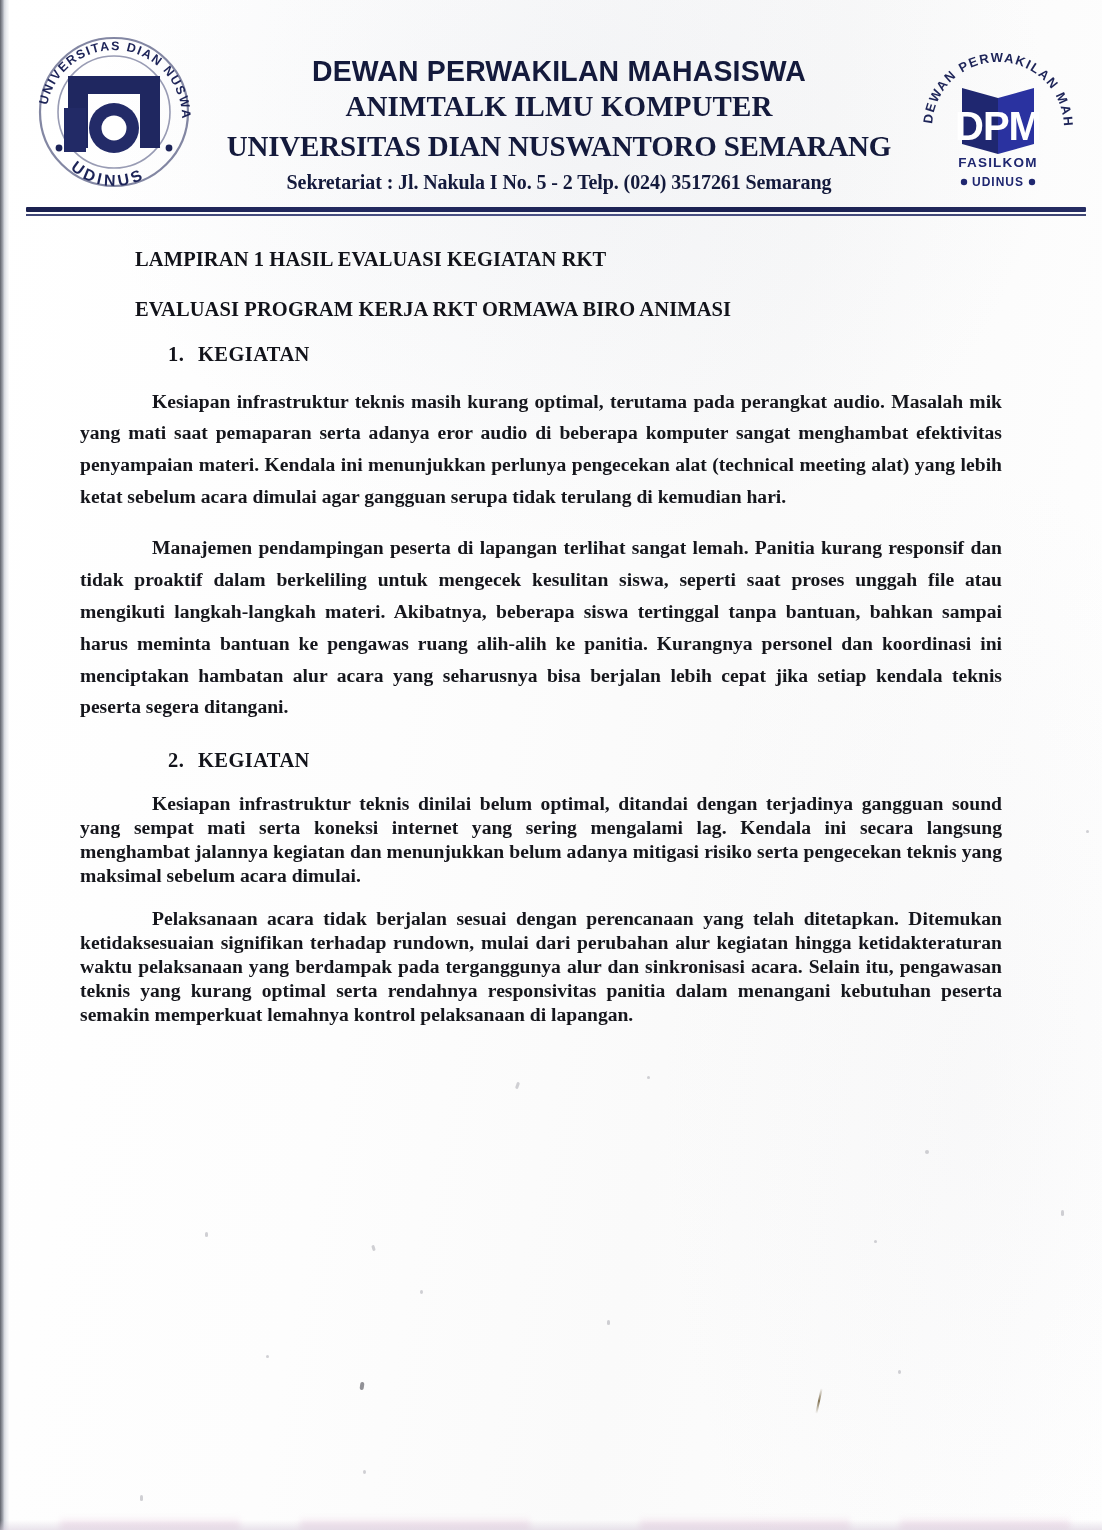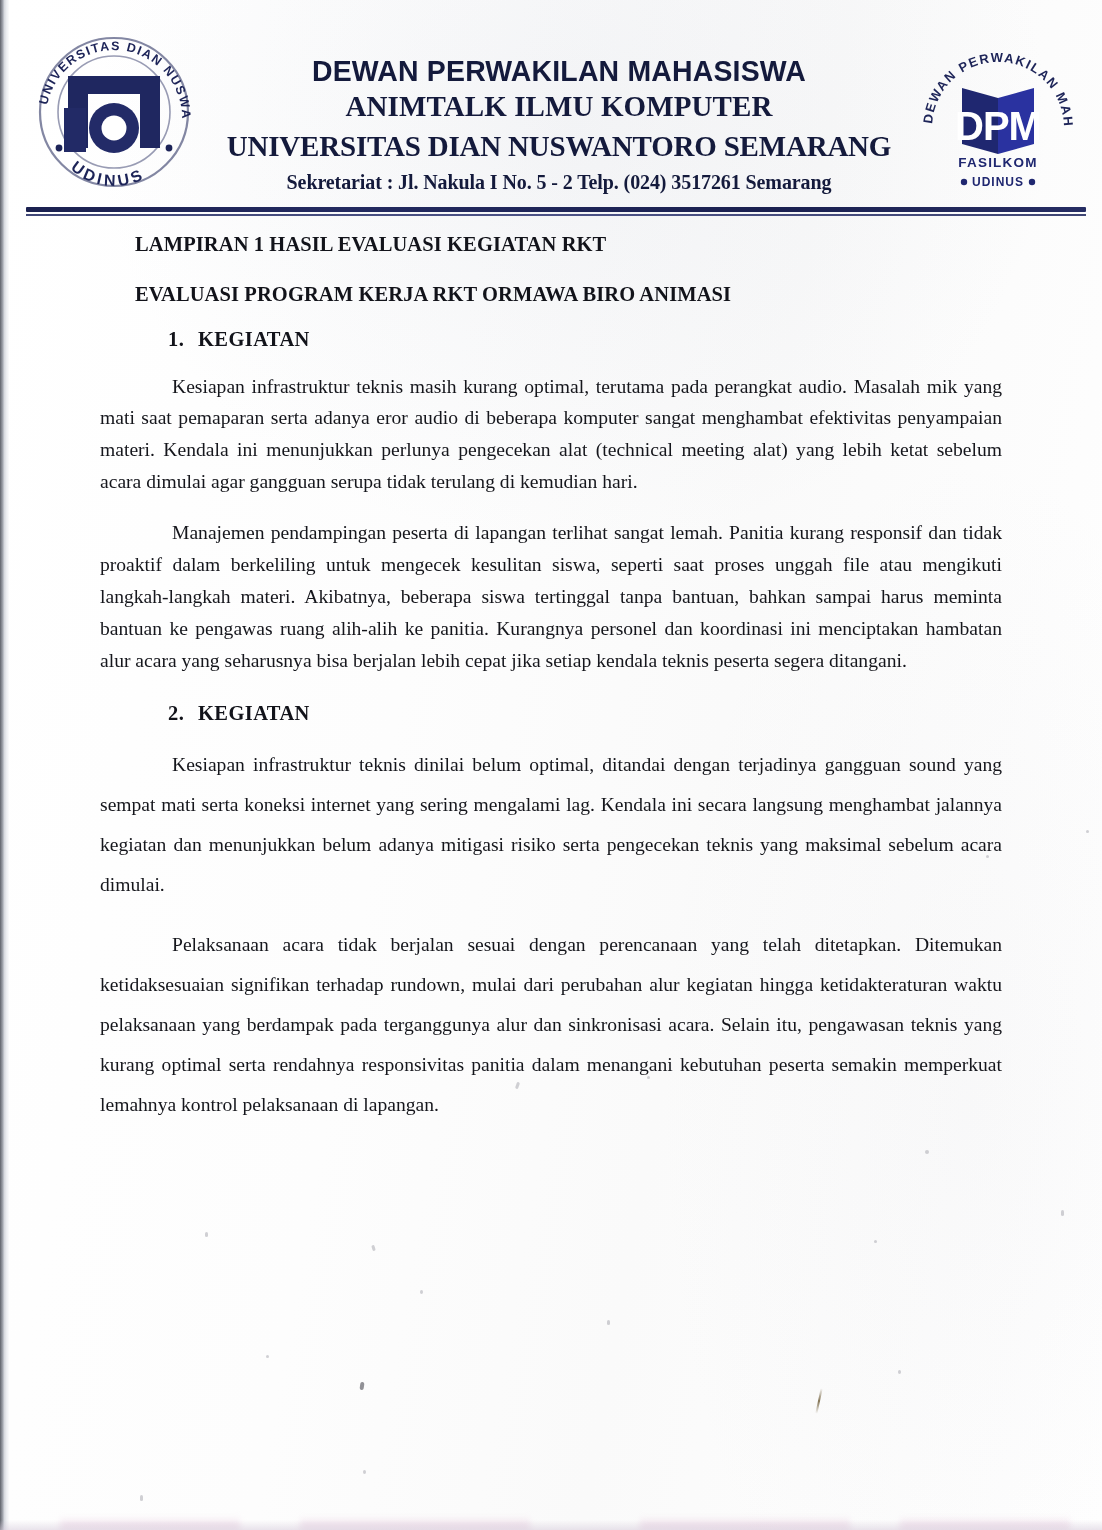--- a/index.html
+++ b/index.html
@@ -124,21 +124,21 @@
   .rule-thin {
     height: 2px;
     margin-top: 2px;
     background: linear-gradient(90deg,#2b3368 0%, #39407a 50%, #2a3165 100%);
     opacity: .9;
   }
 
   
   #doc-body {
     position: absolute;
-    left: 0; top: 233px;
+    left: 0; top: 248px;
     width: 1102px;
   }
   .head-line {
     margin-left: 135px;
     font-family: "Liberation Serif", serif;
     font-weight: bold;
     font-size: 20.5px;
     color: #12131a;
     letter-spacing: .1px;
   }
@@ -163,32 +163,33 @@
     margin-bottom: 16px;
     letter-spacing: .4px;
   }
   .item-num {
     position: absolute;
     left: 0; top: 0;
     font-weight: bold;
   }
 
   .para {
-    margin-left: 100px;
+    margin-left: 80px;
     margin-right: 100px;
     text-align: justify;
     text-justify: inter-word;
     text-indent: 72px;
     font-family: "Liberation Serif", serif;
     font-size: 19.6px;
     line-height: 31.8px;
     color: #15161c;
     margin-bottom: 14px;
-  }
-  .item.second .para { line-height: 40px; }
+    font-weight: bold;
+  }
+  .item.second .para { line-height: 24px; }
   .item.second .item-head { margin-top: 26px; }
 
   
   .speck {
     position: absolute;
     background: #9a9aa2;
     border-radius: 50%;
     opacity: .45;
   }
   .speck.dark { background: #4a4a52; opacity: .6; }

